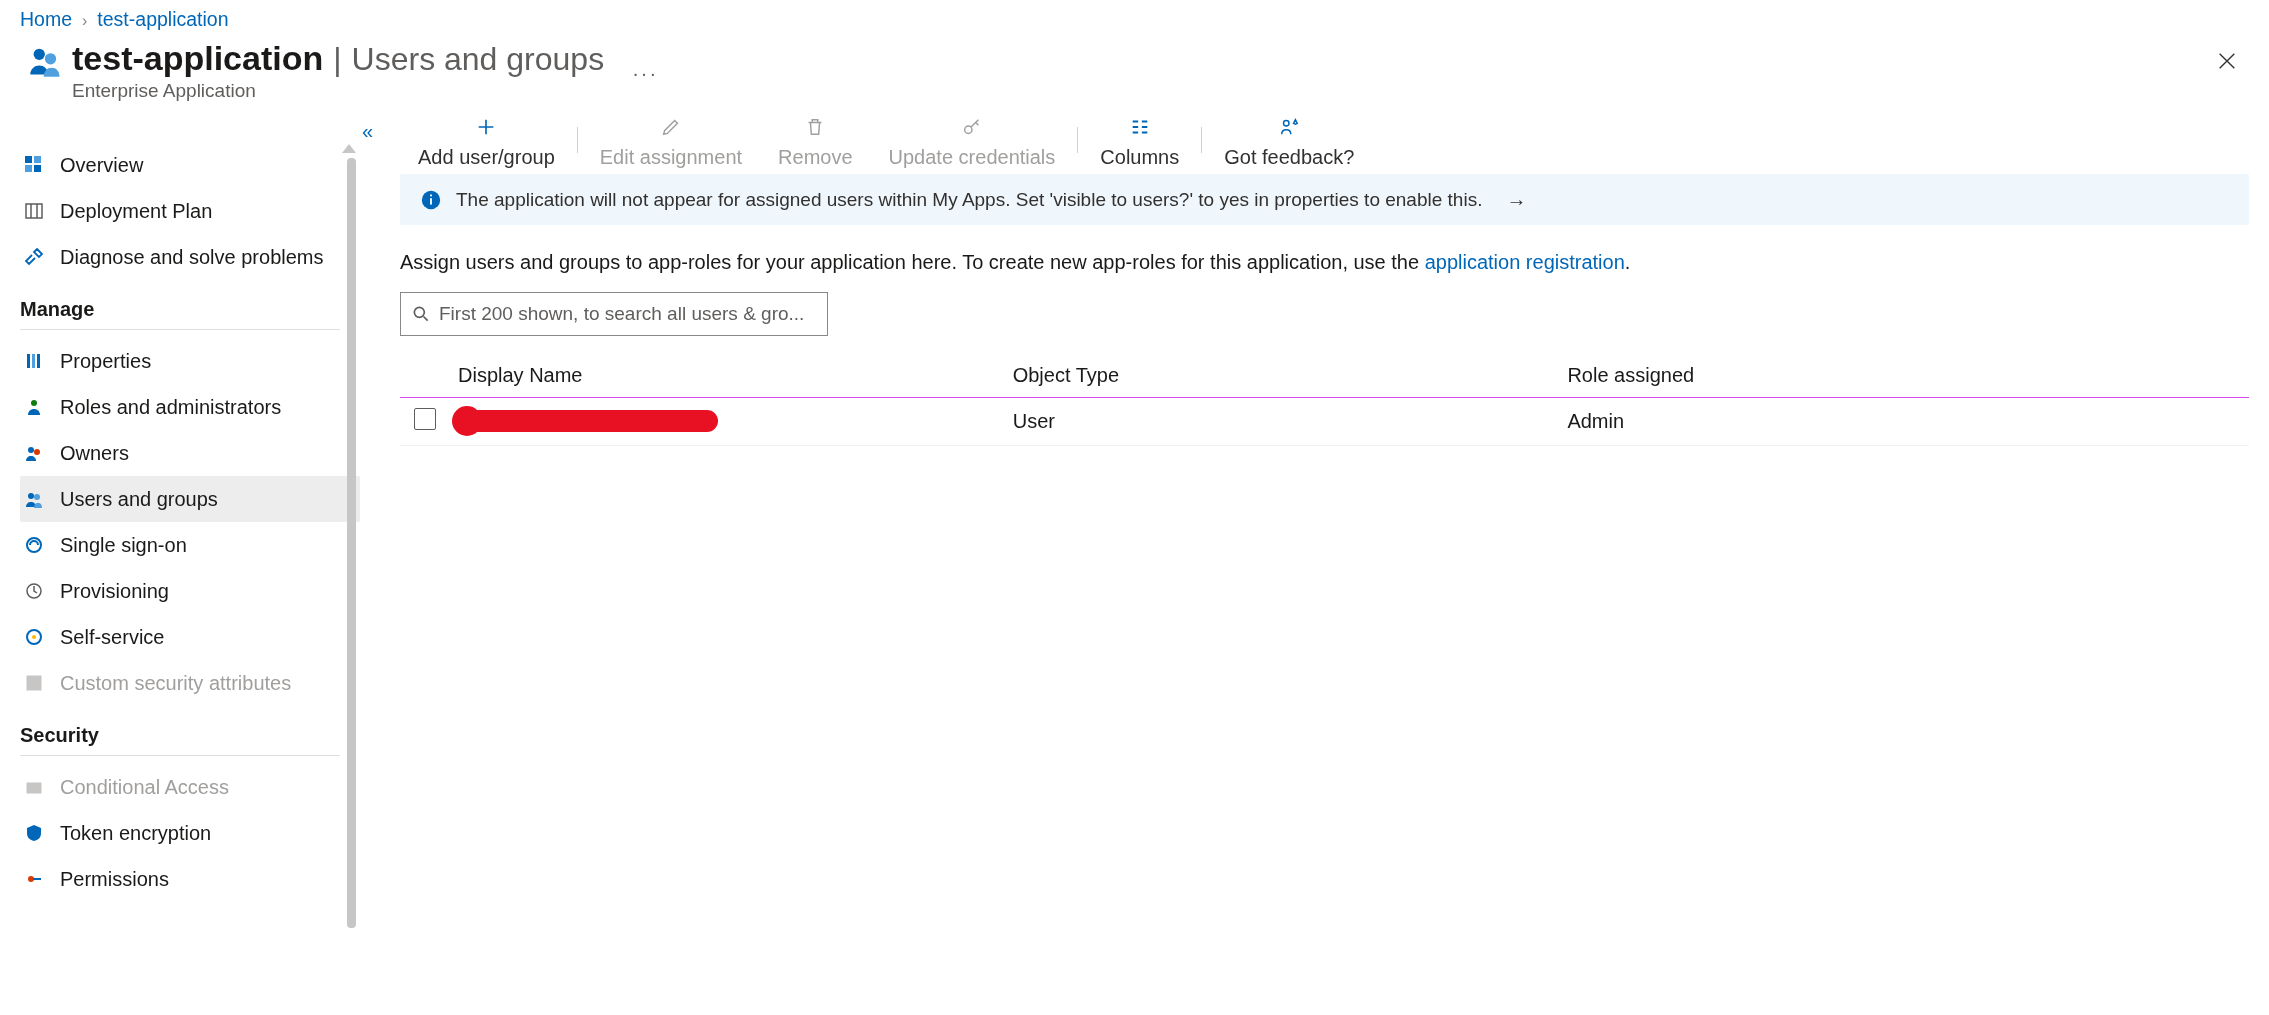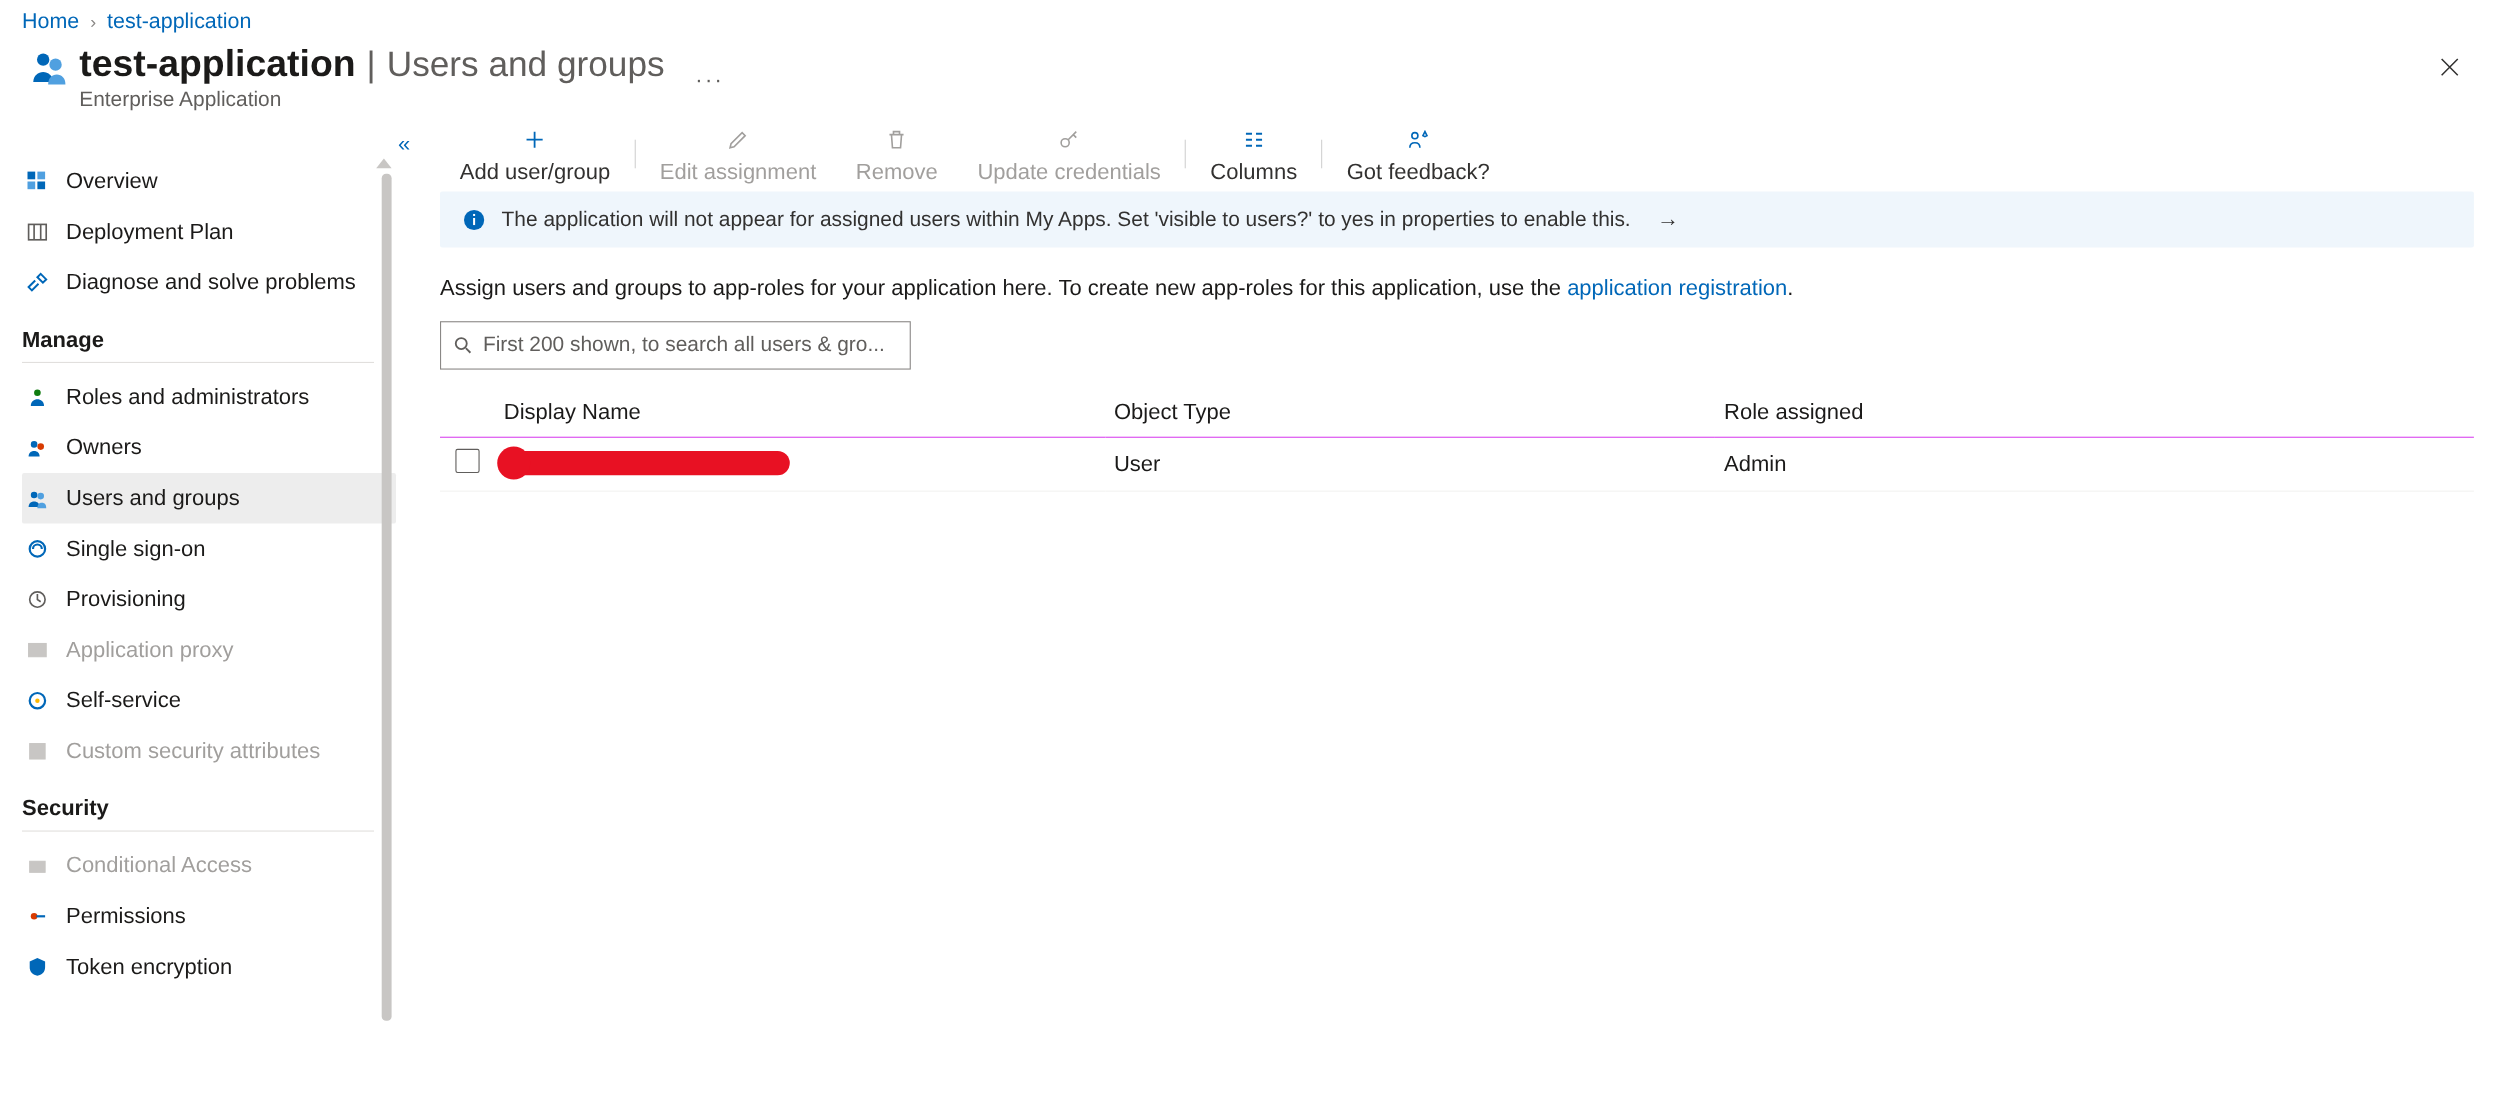--- a/index.html
+++ b/index.html
@@ -148,20 +148,30 @@
             </svg>
           </span>
         <span>Diagnose and solve problems</span>
       </div>
 
       <div class="navgroup-title">Manage</div>
       <hr class="navgroup-line">
       <div class="navitem">
         <span class="nicon">
             <svg width="20" height="20" viewBox="0 0 20 20">
+              <rect x="3" y="3" width="3" height="14" fill="#0067b8"></rect>
+              <rect x="8" y="3" width="3" height="14" fill="#50a0e0"></rect>
+              <rect x="13" y="3" width="3" height="14" fill="#0067b8"></rect>
+            </svg>
+          </span>
+        <span>Properties</span>
+      </div>
+      <div class="navitem">
+        <span class="nicon">
+            <svg width="20" height="20" viewBox="0 0 20 20">
               <circle cx="10" cy="6" r="3" fill="#107c10"></circle>
               <path d="M4 18c0-4 3-6 6-6s6 2 6 6" fill="#0067b8"></path>
             </svg>
           </span>
         <span>Roles and administrators</span>
       </div>
       <div class="navitem">
         <span class="nicon">
             <svg width="20" height="20" viewBox="0 0 20 20">
               <circle cx="7" cy="7" r="3" fill="#0067b8"></circle>
@@ -193,28 +203,20 @@
       </div>
       <div class="navitem">
         <span class="nicon">
             <svg width="20" height="20" viewBox="0 0 20 20" fill="none" stroke="#605e5c" stroke-width="1.5">
               <circle cx="10" cy="10" r="7"></circle>
               <path d="M10 5v5l3 2"></path>
             </svg>
           </span>
         <span>Provisioning</span>
       </div>
-      <div class="navitem dim">
-        <span class="nicon">
-            <svg width="20" height="20" viewBox="0 0 20 20">
-              <rect x="2" y="4" width="16" height="12" fill="#c8c6c4"></rect>
-            </svg>
-          </span>
-        <span>Application proxy</span>
-      </div>
       <div class="navitem">
         <span class="nicon">
             <svg width="20" height="20" viewBox="0 0 20 20" fill="none" stroke="#0067b8" stroke-width="2">
               <circle cx="10" cy="10" r="7"></circle>
               <circle cx="10" cy="10" r="2" fill="#ffb900" stroke="none"></circle>
             </svg>
           </span>
         <span>Self-service</span>
       </div>
       <div class="navitem dim">
@@ -232,33 +234,33 @@
         <span class="nicon">
             <svg width="20" height="20" viewBox="0 0 20 20">
               <rect x="3" y="6" width="14" height="10" fill="#8cd98c"></rect>
             </svg>
           </span>
         <span>Conditional Access</span>
       </div>
       <div class="navitem">
         <span class="nicon">
             <svg width="20" height="20" viewBox="0 0 20 20">
+              <path d="M10 2l7 3v5c0 5-3 7-7 8-4-1-7-3-7-8V5z" fill="#0067b8"></path>
+            </svg>
+          </span>
+        <span>Token encryption</span>
+      </div>
+      <div class="navitem">
+        <span class="nicon">
+            <svg width="20" height="20" viewBox="0 0 20 20">
               <circle cx="7" cy="10" r="3" fill="#d83b01"></circle>
               <rect x="9" y="9" width="8" height="2" fill="#0067b8"></rect>
             </svg>
           </span>
         <span>Permissions</span>
-      </div>
-      <div class="navitem">
-        <span class="nicon">
-            <svg width="20" height="20" viewBox="0 0 20 20">
-              <path d="M10 2l7 3v5c0 5-3 7-7 8-4-1-7-3-7-8V5z" fill="#0067b8"></path>
-            </svg>
-          </span>
-        <span>Token encryption</span>
       </div>
     </div>
 
     <div class="rightcol">
       <div class="toolbar">
         <div class="tbtn blue">
           <span class="ticon">
               <svg viewBox="0 0 24 24" stroke-width="1.8">
                 <path d="M12 4v16M4 12h16"></path>
               </svg>

